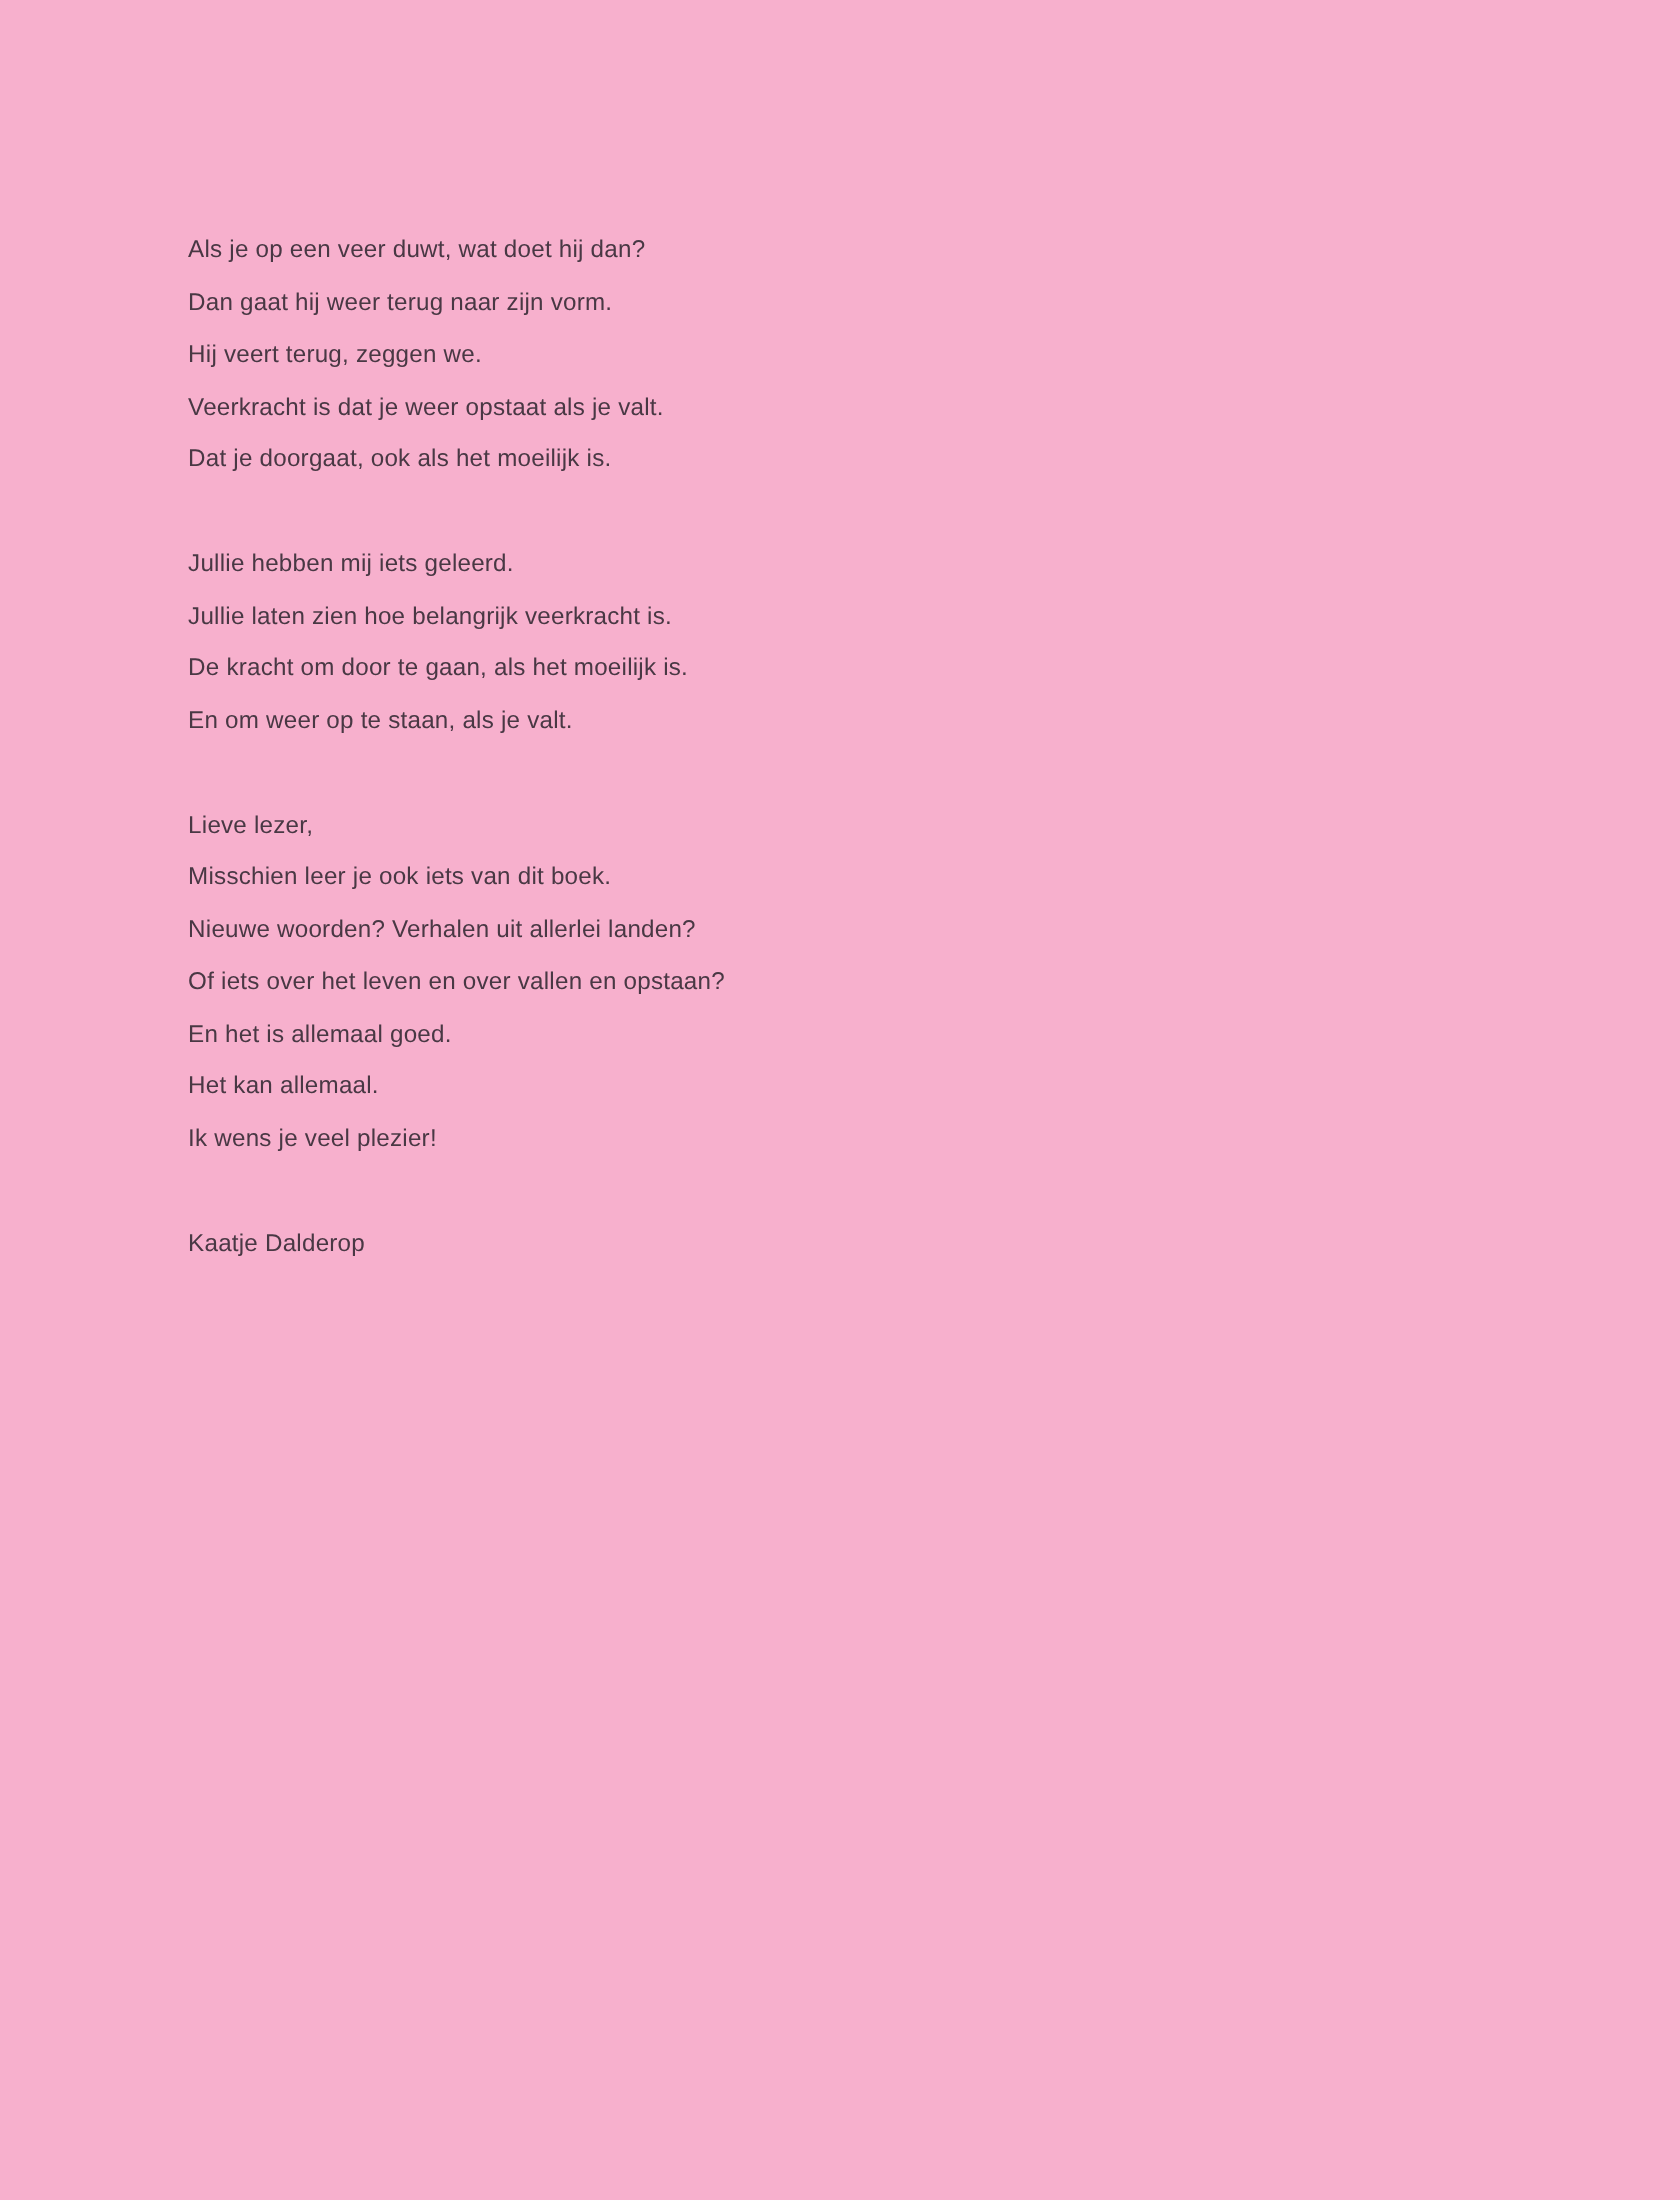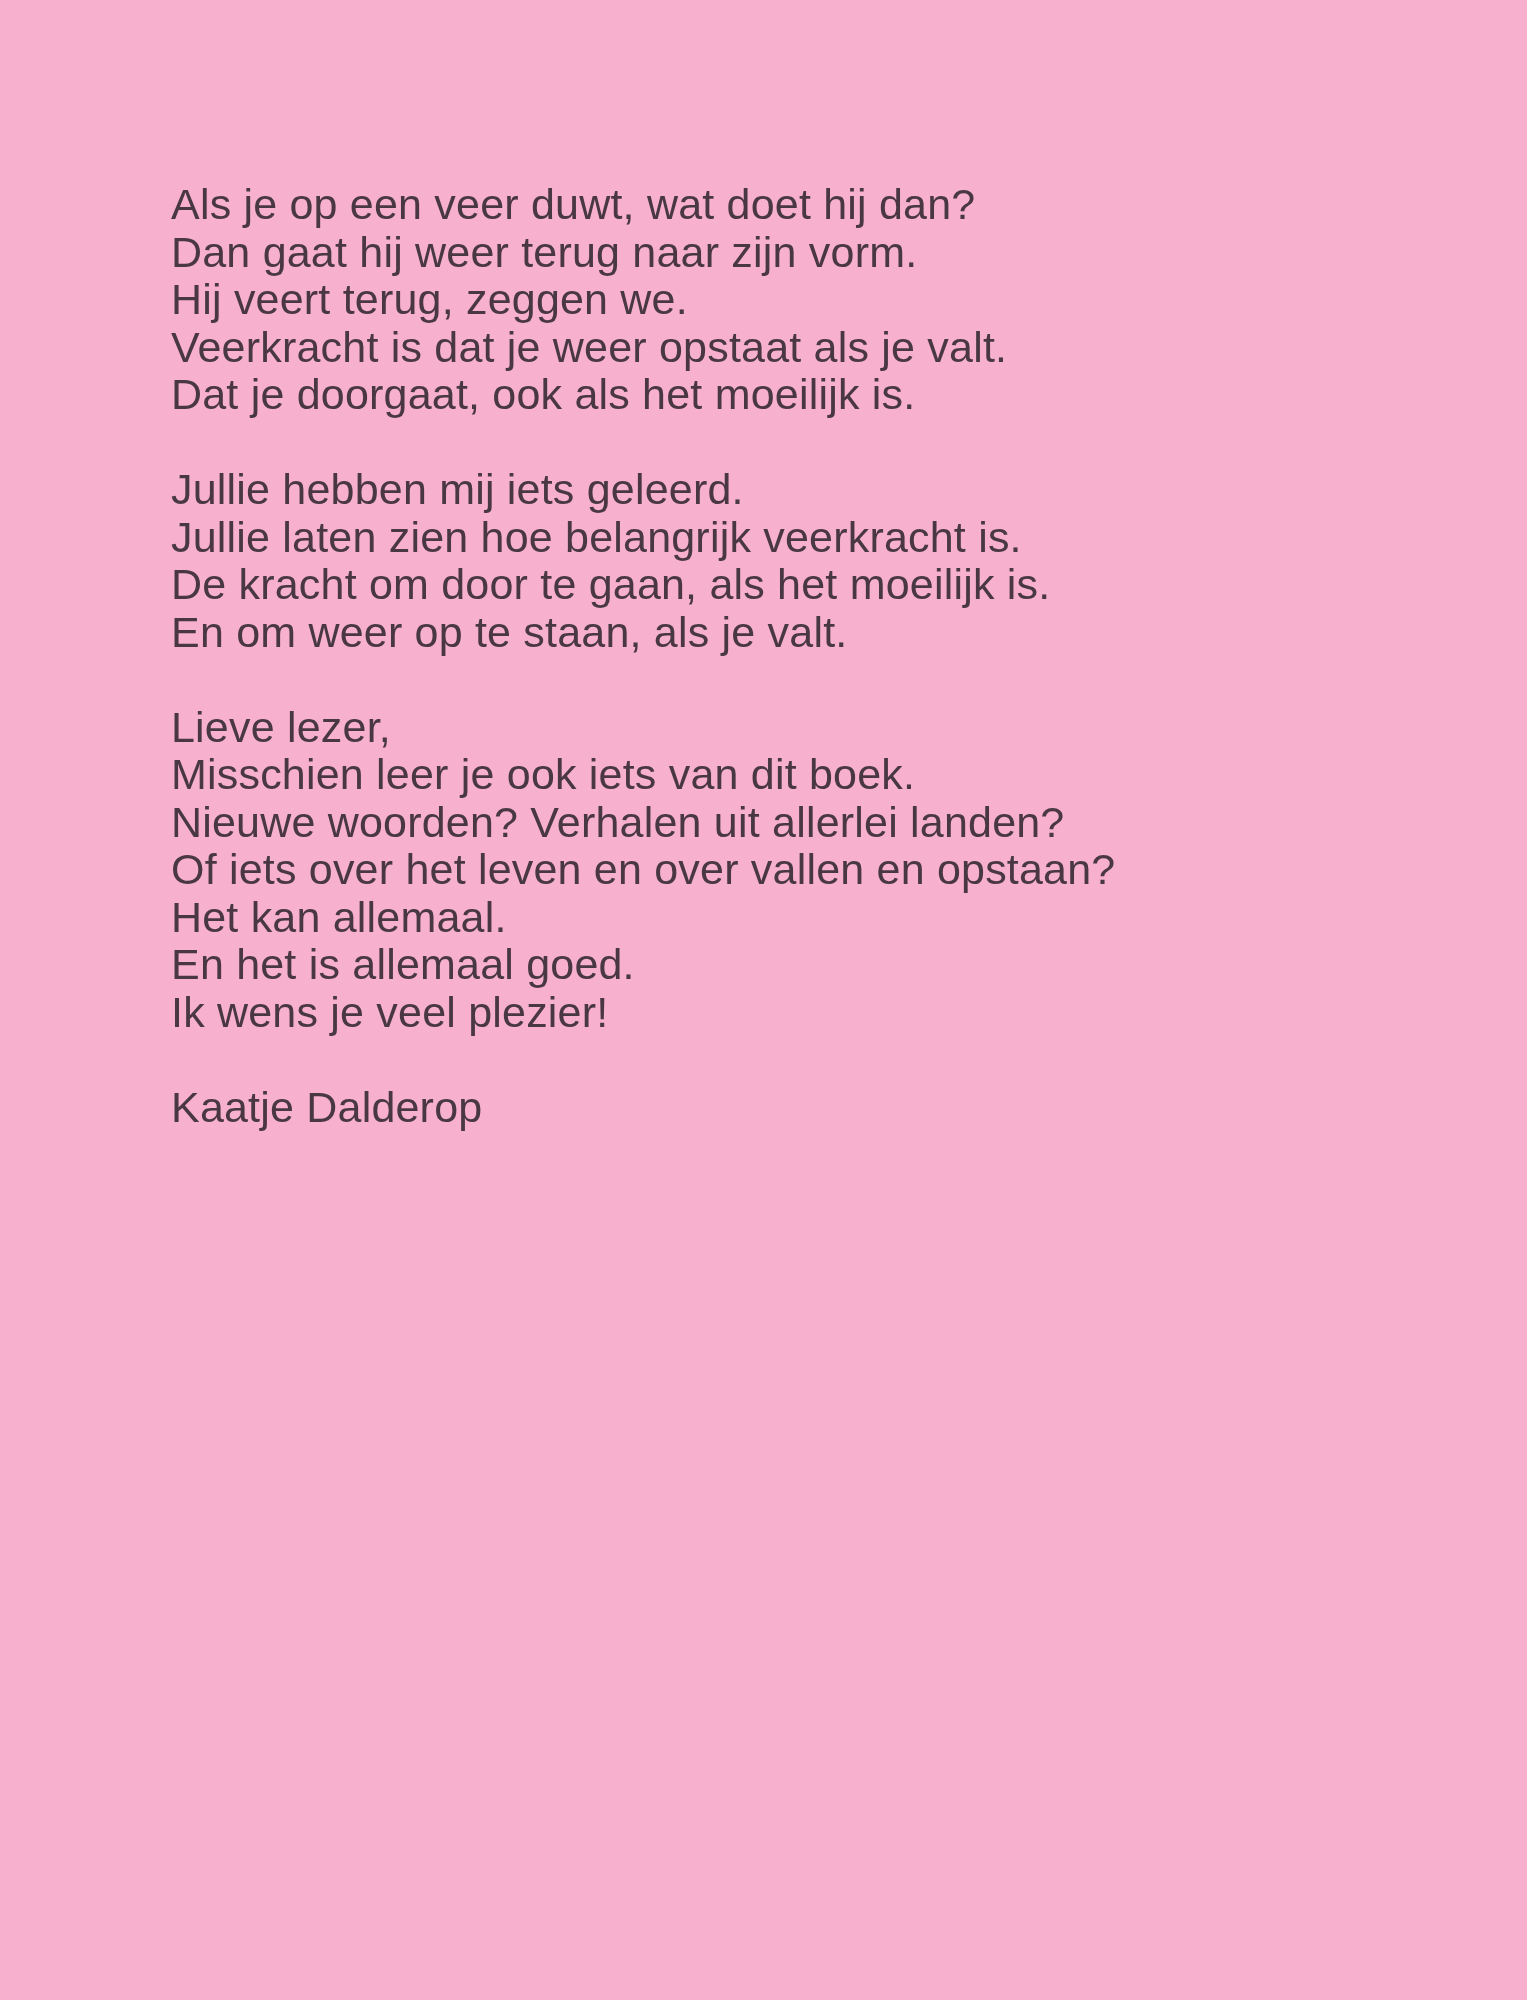--- a/index.html
+++ b/index.html
@@ -15,23 +15,23 @@
   }
   .page {
     position: absolute;
     inset: 0;
     width: 1527px;
     height: 2000px;
   }
   .text-block {
     position: absolute;
     left: 171px;
-    top: 181px;
+    top: 203px;
     width: 1200px;
-    font-size: 43px;
+    font-size: 22px;
     line-height: 47.5px;
     letter-spacing: 0.2px;
     font-weight: 400;
   }
   .paragraph {
     margin: 0 0 47.5px 0;
     padding: 0;
   }
   .poem-line {
     white-space: pre;
@@ -59,22 +59,22 @@
       <div class="poem-line">Jullie laten zien hoe belangrijk veerkracht is.</div>
       <div class="poem-line">De kracht om door te gaan, als het moeilijk is.</div>
       <div class="poem-line">En om weer op te staan, als je valt.</div>
     </div>
 
     <div class="paragraph">
       <div class="poem-line">Lieve lezer,</div>
       <div class="poem-line">Misschien leer je ook iets van dit boek.</div>
       <div class="poem-line">Nieuwe woorden? Verhalen uit allerlei landen?</div>
       <div class="poem-line">Of iets over het leven en over vallen en opstaan?</div>
+      <div class="poem-line">En het is allemaal goed.</div>
       <div class="poem-line">Het kan allemaal.</div>
-      <div class="poem-line">En het is allemaal goed.</div>
       <div class="poem-line">Ik wens je veel plezier!</div>
     </div>
 
     <div class="paragraph signature">
       <div class="poem-line">Kaatje Dalderop</div>
     </div>
 
   </div>
 </div>
 

